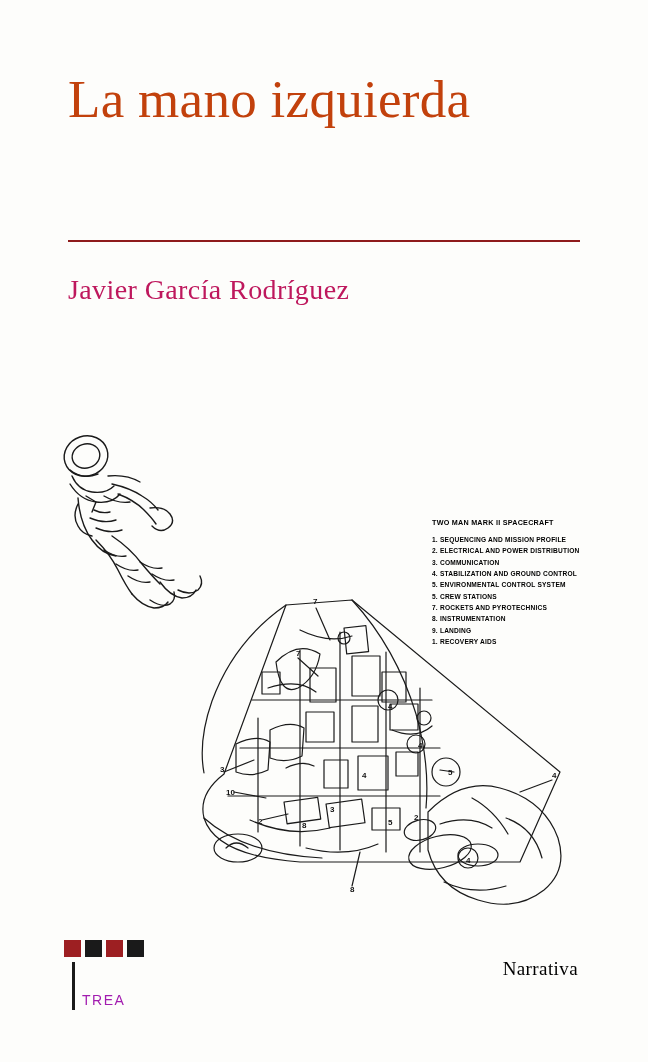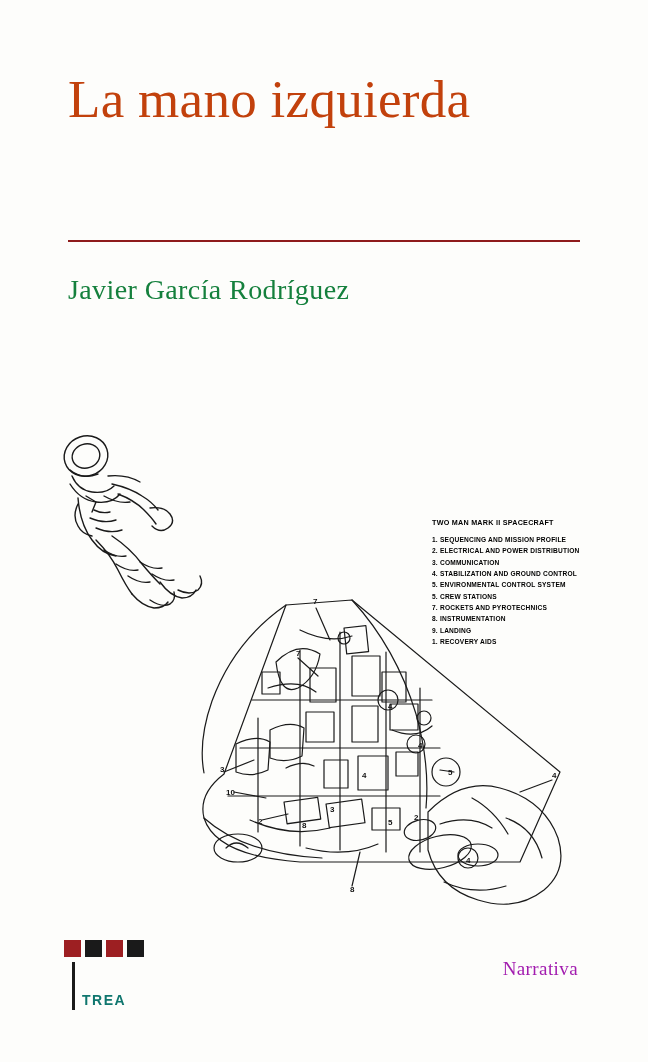--- a/index.html
+++ b/index.html
@@ -44,21 +44,21 @@
     width: 512px;
     height: 2px;
     background: #8e1b1b;
   }
   .author {
     position: absolute;
     left: 68px;
     top: 274px;
     font-family: "Liberation Serif", serif;
     font-size: 28px;
-    color: #15803d;
+    color: #be185d;
     letter-spacing: 0.4px;
   }
 
   
   .illustration {
     position: absolute;
     left: 0;
     top: 400px;
     width: 648px;
     height: 520px;
@@ -120,31 +120,31 @@
     width: 2.5px;
     height: 48px;
     background: #1a1a1a;
   }
   .pub-name {
     position: absolute;
     left: 18px;
     top: 52px;
     font-family: "Liberation Sans", sans-serif;
     font-size: 14px;
-    font-weight: bold;
+    font-weight: normal;
     letter-spacing: 1.5px;
-    color: #0f766e;
+    color: #a21caf;
   }
   .collection {
     position: absolute;
     right: 70px;
     bottom: 82px;
     font-family: "Liberation Serif", serif;
     font-size: 19px;
-    color: #a21caf;
+    color: #000000;
     letter-spacing: 0.4px;
   }
 
   .astro, .capsule { fill: none; stroke: #1a1a1a; }
 </style>
 </head>
 <body>
 
 <div class="cover">
 

